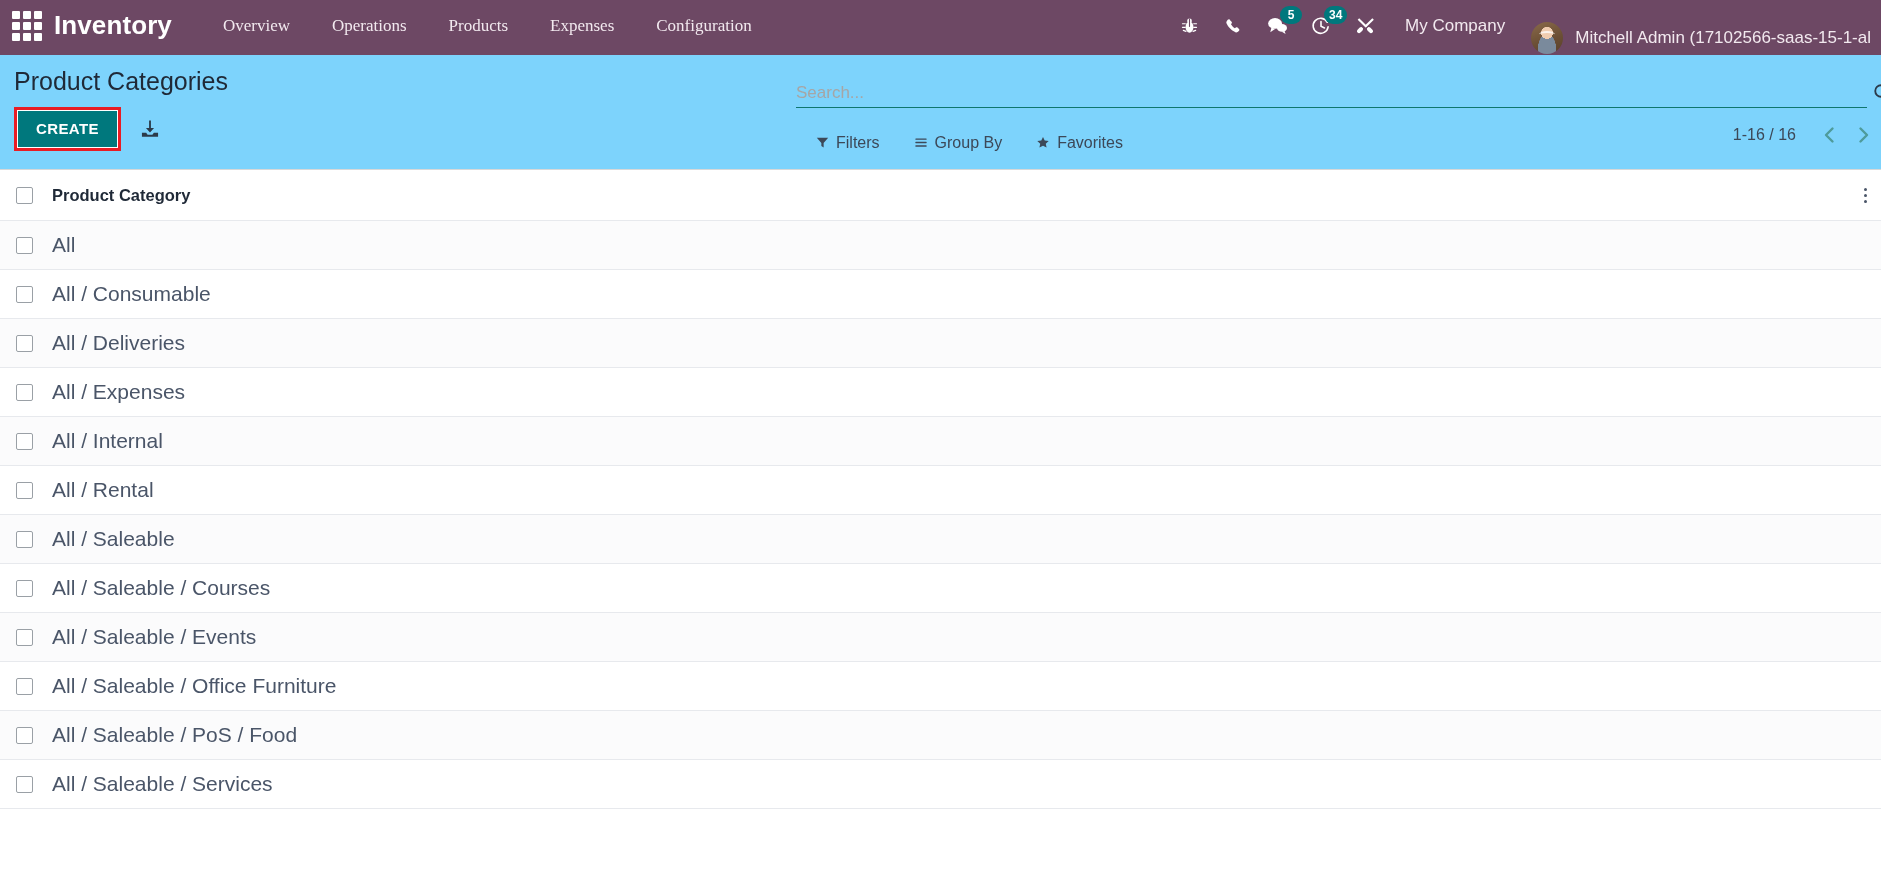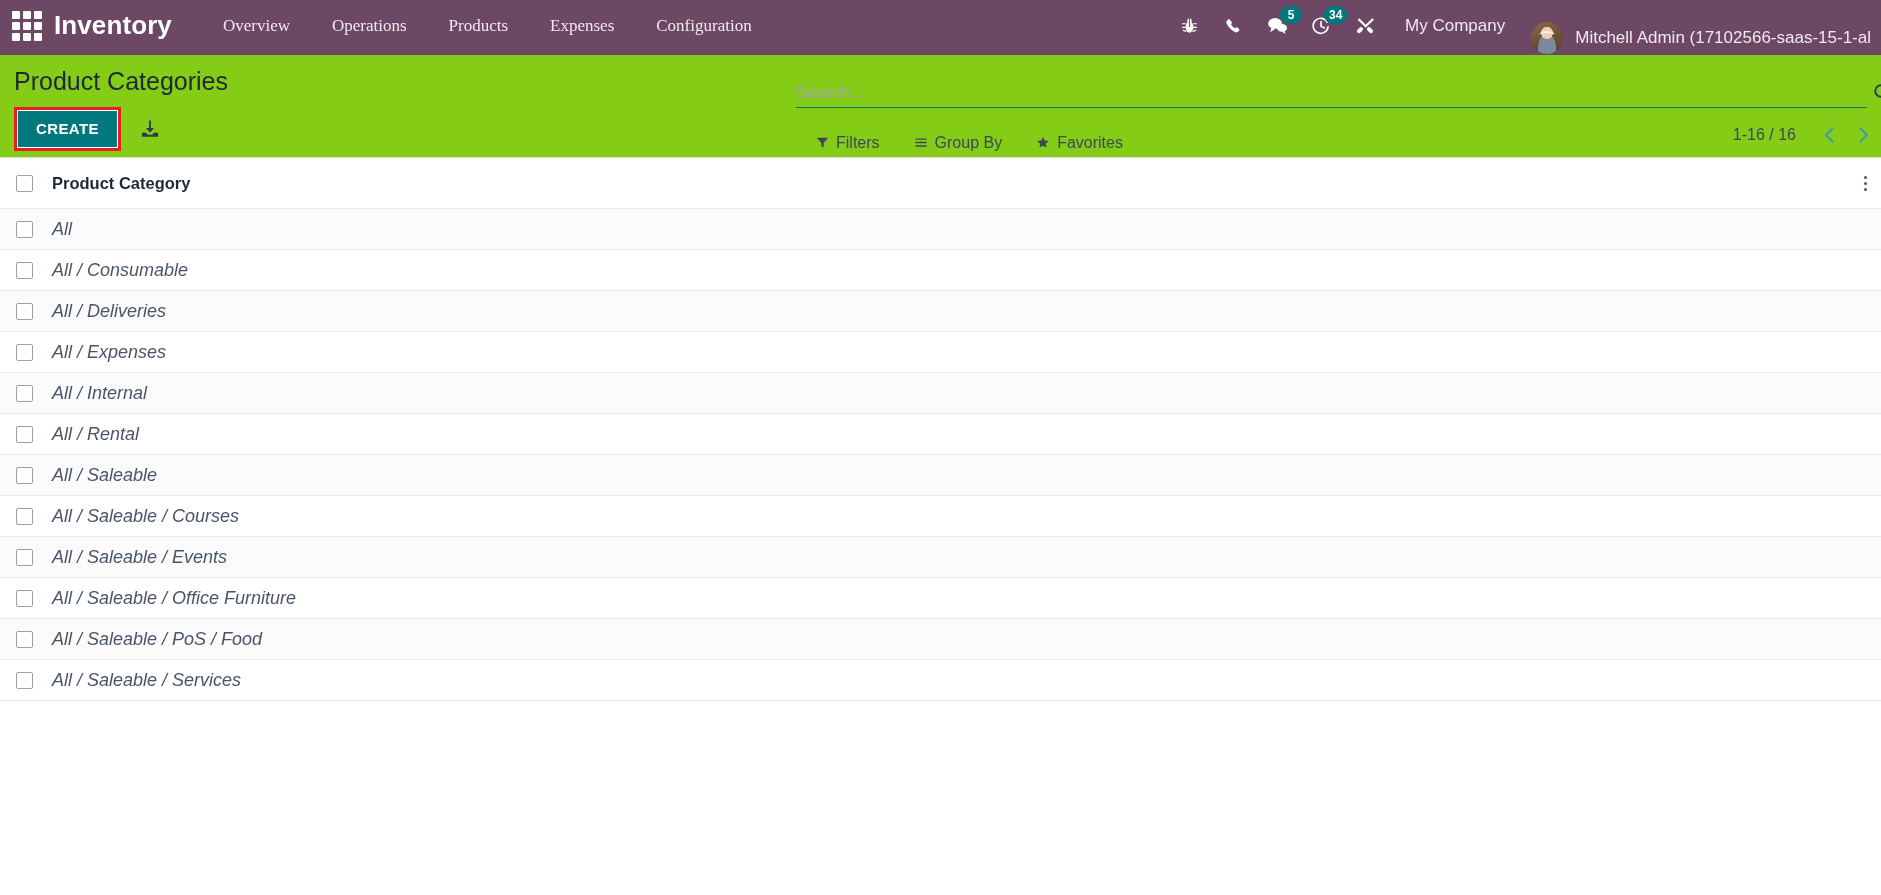--- a/index.html
+++ b/index.html
@@ -111,24 +111,24 @@
     content: "";
     position: absolute;
     left: 8px; top: 9px; width: 16px; height: 5px;
     border-top: 2px solid rgba(255,255,255,.75);
     border-radius: 50% 50% 0 0;
   }
   .user-name { font-size: 17px; color: #f2e9ef; }
 
   
   .control-panel {
-    background: #84cc16;
+    background: #7dd3fc;
     border-bottom: 1px solid #d8d8d8;
     position: relative;
-    height: 103px;
+    height: 115px;
   }
   .cp-title {
     position: absolute;
     left: 14px; top: 12px;
     font-size: 25px;
     color: #1f2937;
     font-weight: normal;
   }
   .cp-buttons {
     position: absolute;
@@ -247,25 +247,24 @@
     font-size: 16.5px;
     font-weight: bold;
     color: #1f2937;
     background: #ffffff;
     border-bottom: 1px solid #cfd2d6;
     padding: 0;
   }
   thead th.th-name { padding-left: 3px; }
 
   tbody td {
-    height: 41px;
-    font-size: 18px;
+    height: 49px;
+    font-size: 21px;
     color: #4a5568;
     padding: 0;
-    font-style: italic;
   }
   tbody tr:nth-child(odd) { background: #fbfbfc; }
   tbody tr:nth-child(even) { background: #ffffff; }
   td.td-name { padding-left: 3px; color: #4a5568; }
 
   .cb {
     width: 17px; height: 17px;
     border: 1px solid #9aa0a6;
     border-radius: 2px;
     background: #ffffff;

